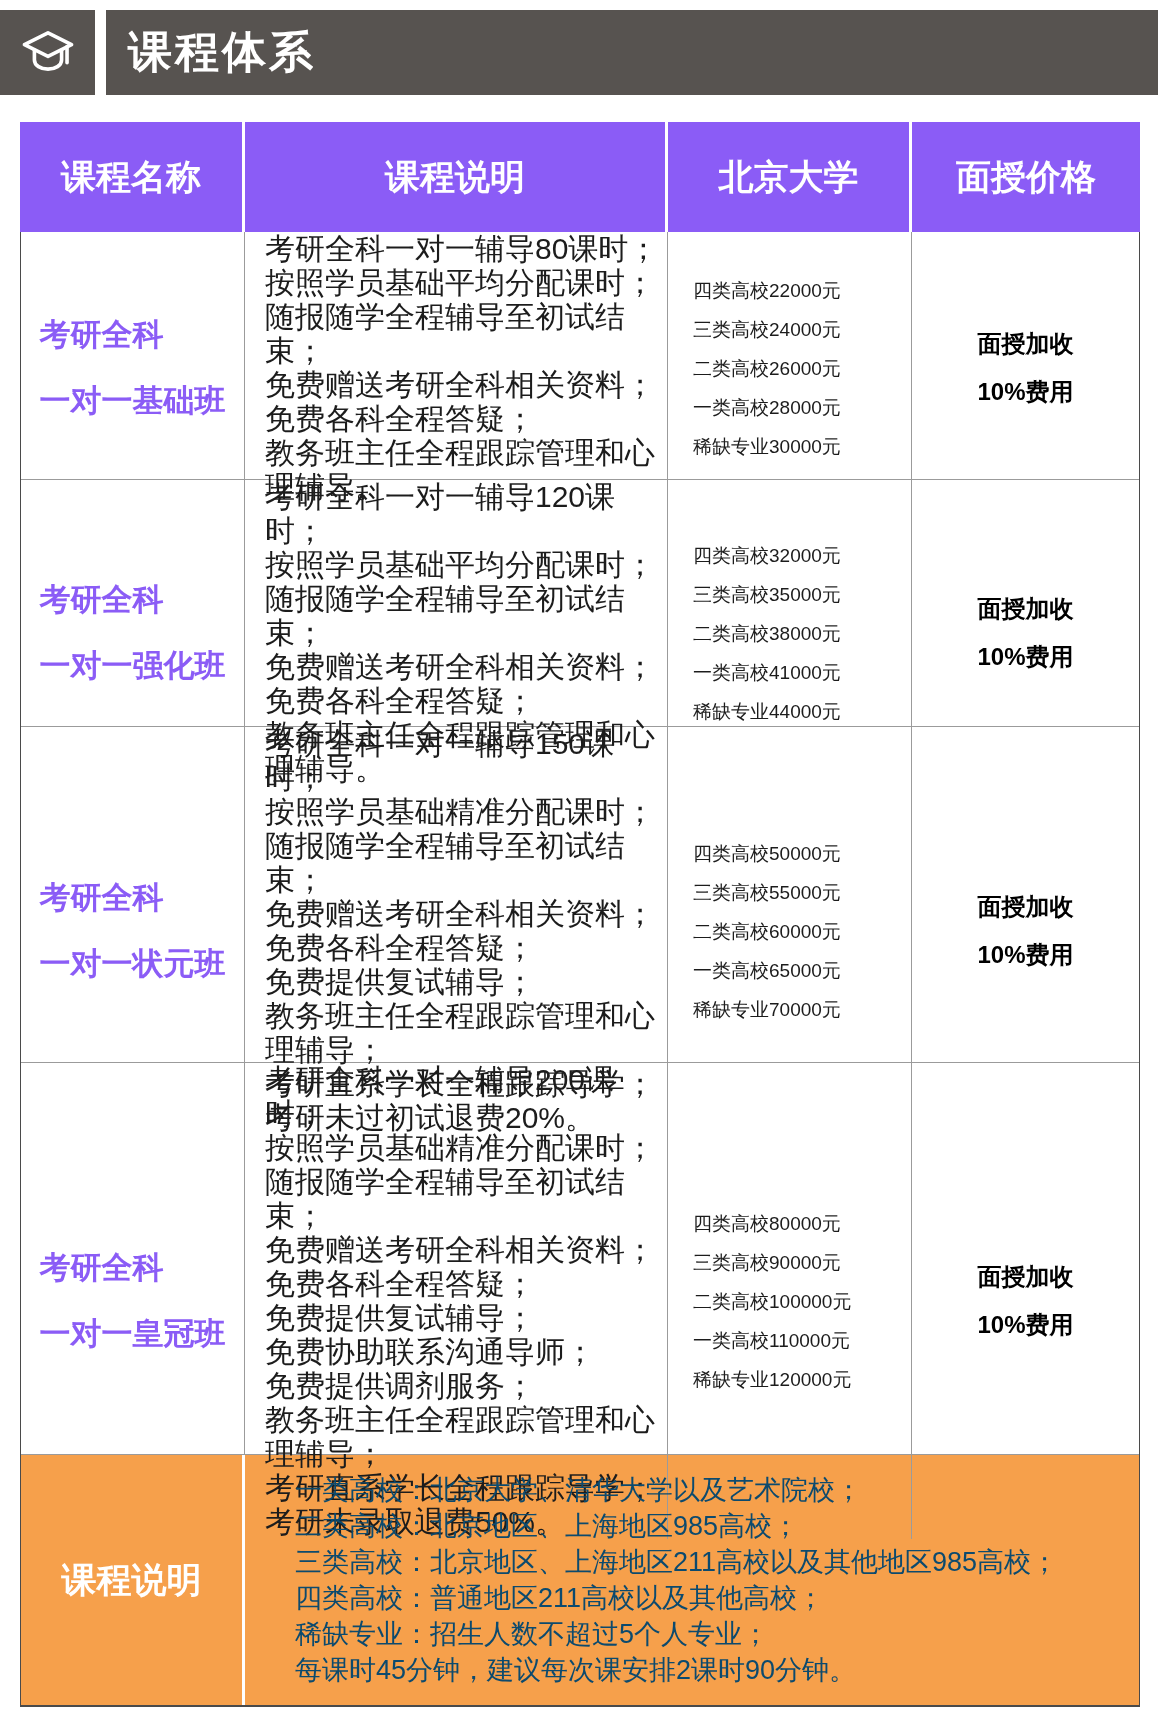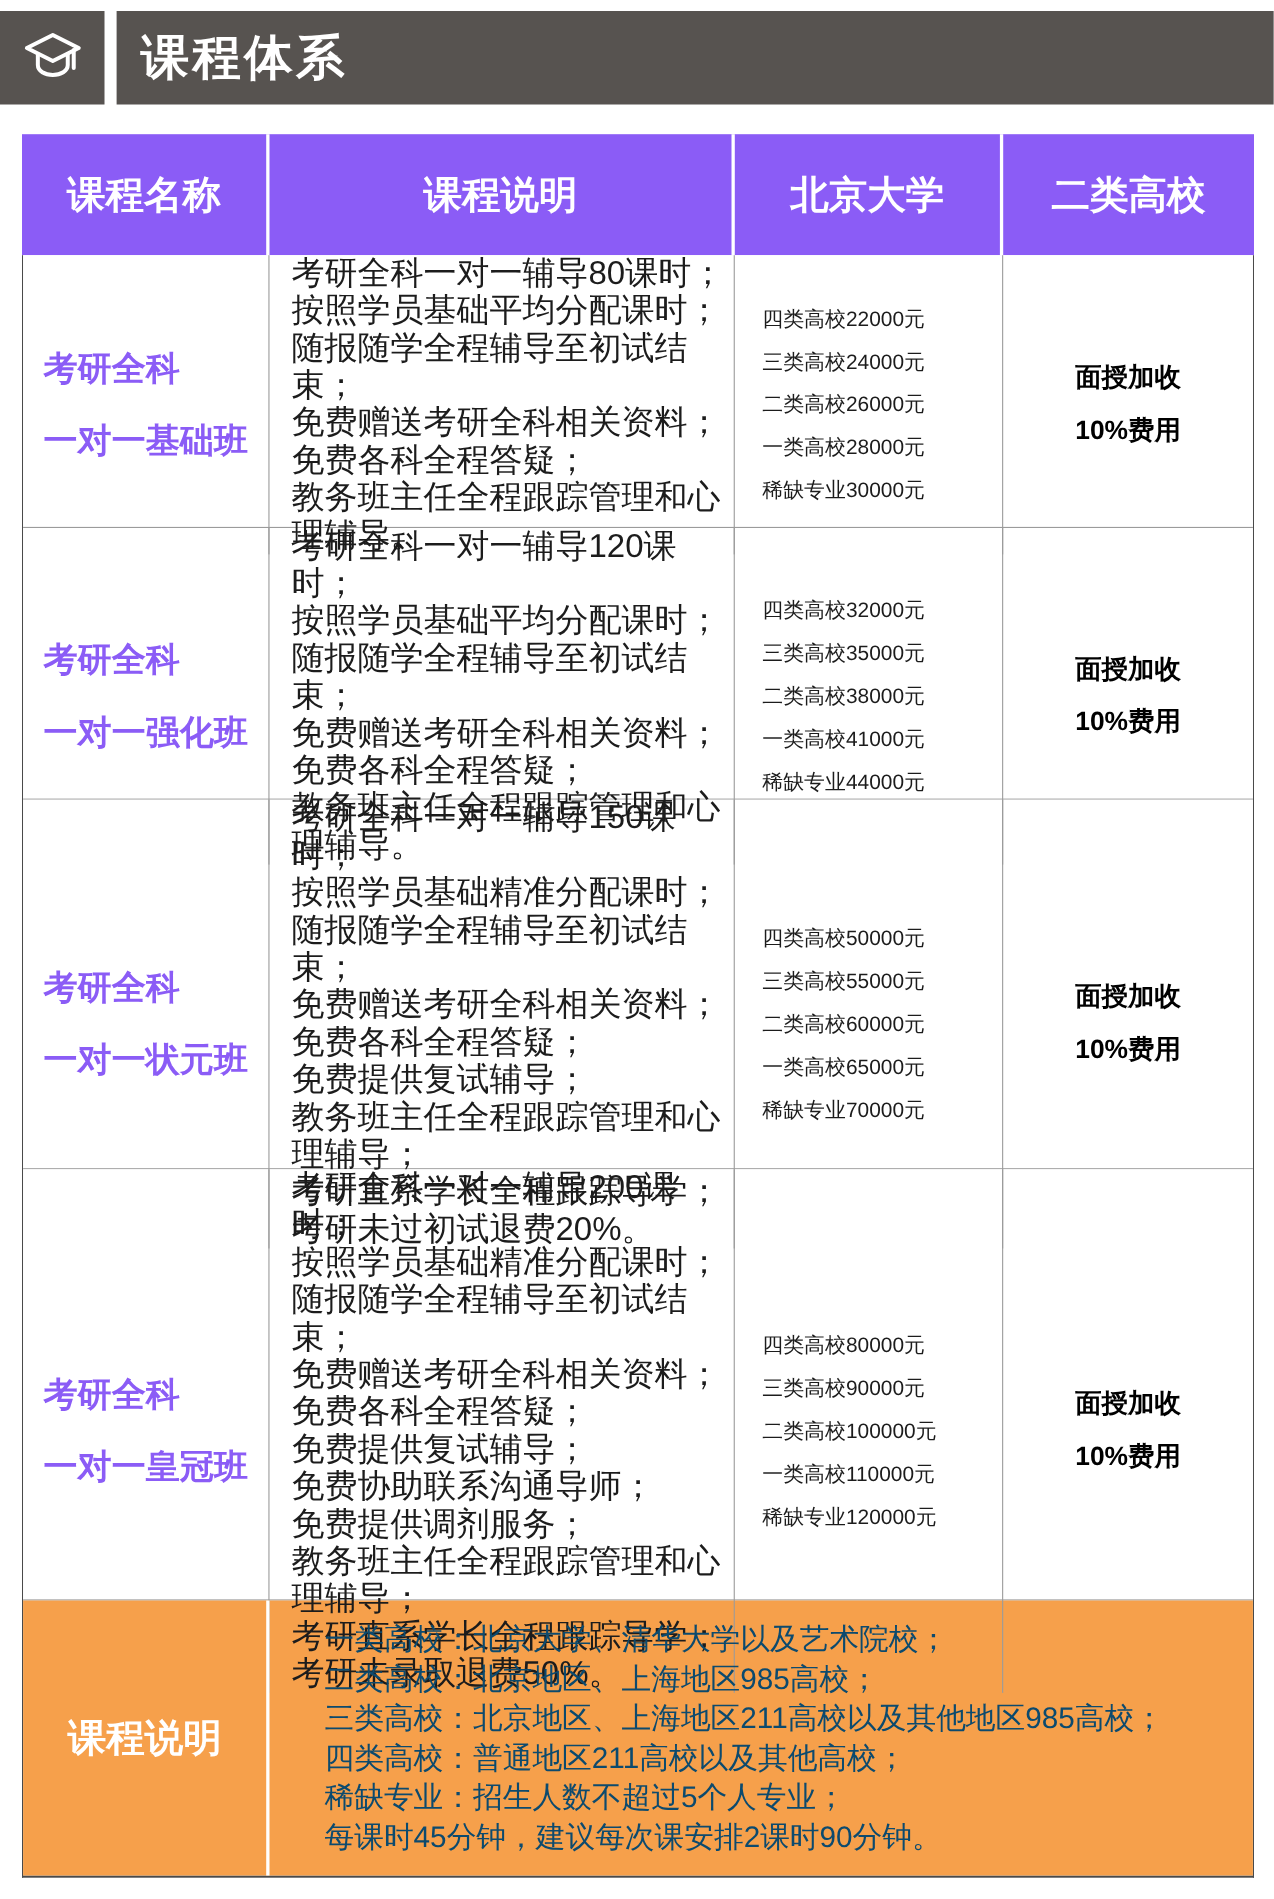--- a/index.html
+++ b/index.html
@@ -118,21 +118,21 @@
     <span class="title">课程体系</span>
   </div>
 </div>
 
 <div class="tbl">
 
   <div class="hdr-row">
     <div class="hdr-cell">课程名称</div>
     <div class="hdr-cell">课程说明</div>
     <div class="hdr-cell">北京大学</div>
-    <div class="hdr-cell">二类高校</div>
+    <div class="hdr-cell">面授价格</div>
   </div>
 
   <div class="body-wrap">
 
     <div class="row r1">
       <div class="cell name-cell">考研全科
 一对一基础班</div>
       <div class="cell desc-cell">考研全科一对一辅导80课时；
 按照学员基础平均分配课时；
 随报随学全程辅导至初试结束；

